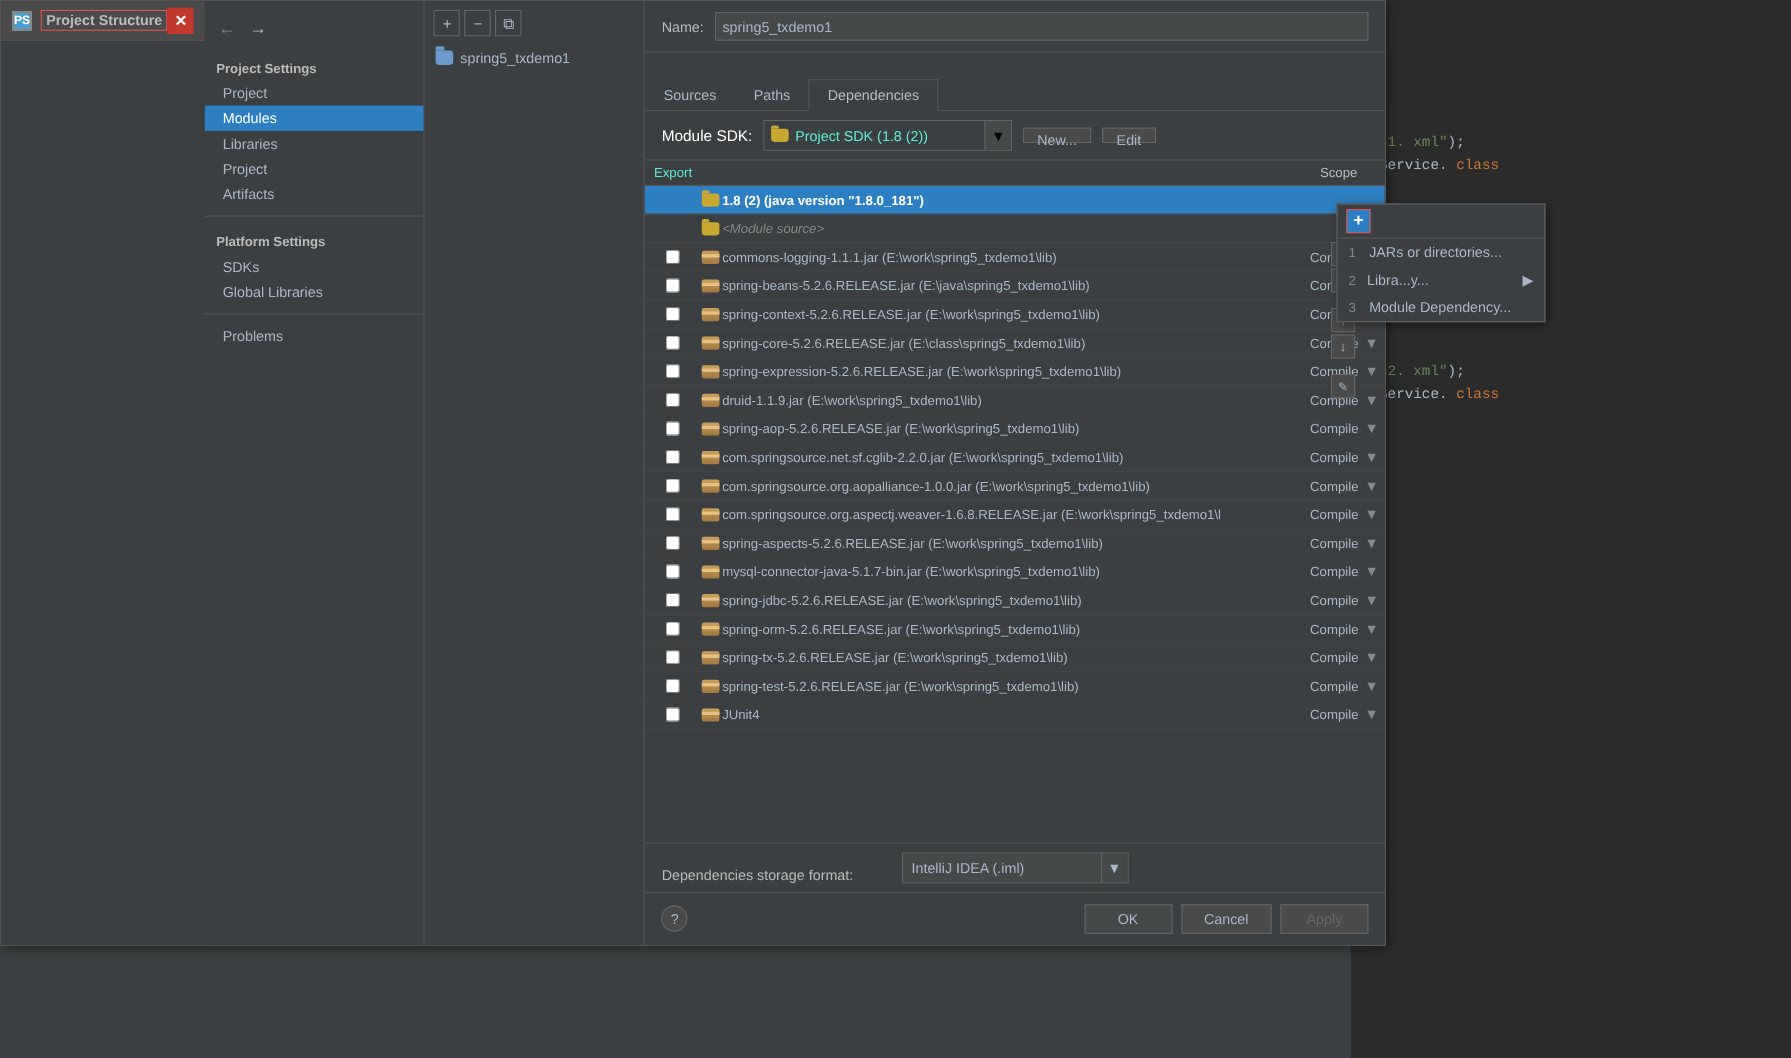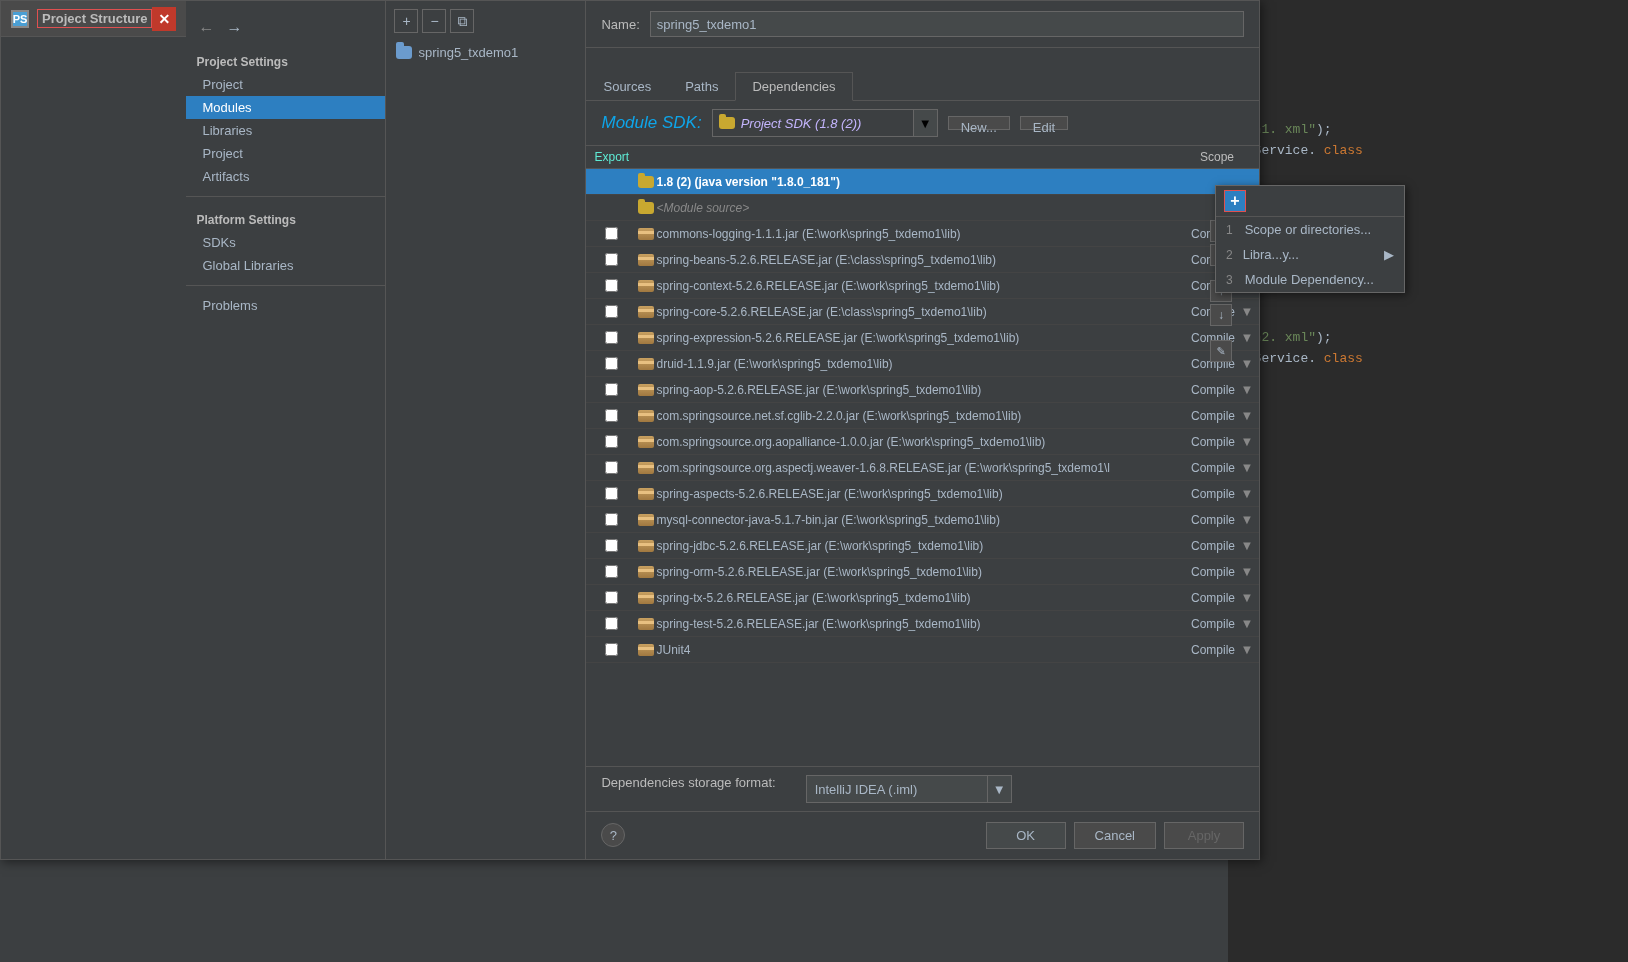--- a/index.html
+++ b/index.html
@@ -248,21 +248,21 @@
     }
 
     
     .sdk-row {
       display: flex;
       align-items: center;
       padding: 8px 15px;
       gap: 10px;
       border-bottom: 1px solid #555;
     }
-    .sdk-label { color: #0ea5e9; font-size: 17px; font-style: italic; }
+    .sdk-label { color: #ffffff; font-size: 14px; }
     .sdk-btn {
       background: #4a4a4a;
       border: 1px solid #666;
       color: #a9b7c6;
       padding: 3px 12px;
       font-size: 13px;
       height: 14px;
       cursor: pointer;
     }
 
@@ -377,23 +377,23 @@
       position: absolute;
       top: -3px; left: 0;
       width: 7px; height: 3px;
       background: #c8a830;
       border-radius: 2px 2px 0 0;
     }
 
     
     .format-row {
       display: flex;
-      align-items: flex-start;
+      align-items: flex-end;
       padding: 8px 15px;
-      gap: 10px;
+      gap: 24px;
       border-bottom: 1px solid #555;
     }
     .format-label { color: #bbbbbb; font-size: 13px; }
 
     
     .action-btns {
       display: flex;
       justify-content: flex-end;
       align-items: center;
       padding: 10px 15px;
@@ -577,21 +577,21 @@
         <div class="tab active">Dependencies</div>
       </div>
 
       <div class="right-panel-with-actions">
 
         <div class="sdk-row">
           <span class="sdk-label">Module SDK:</span>
           <div style="display:flex;align-items:center;gap:0;border:1px solid #666;">
             <div style="background:#3c3f41;padding:3px 6px;display:flex;align-items:center;gap:6px;min-width:200px;height:26px;">
               <div class="folder-icon-yellow"></div>
-              <span style="color:#c4b5fd;font-size:13px;font-style:italic;">Project SDK (1.8 (2))</span>
+              <span style="color:#5eead4;font-size:13px;">Project SDK (1.8 (2))</span>
             </div>
             <div style="width:24px;height:26px;background:#45494a;border-left:1px solid #666;display:flex;align-items:center;justify-content:center;cursor:pointer;">▼</div>
           </div>
           <button class="sdk-btn">New...</button>
           <button class="sdk-btn">Edit</button>
         </div>
 
         <div class="deps-table">
           <div class="deps-header">
             <div class="deps-header-export">Export</div>
@@ -635,21 +635,21 @@
 
           <div class="dep-row">
             <div class="dep-check">
                 <input type="checkbox" style="">
               </div>
             <div class="dep-icon">
                 <div class="jar-icon">
                   <div class="jar-stripe"></div>
                 </div>
               </div>
-            <div class="dep-name">spring-beans-5.2.6.RELEASE.jar (E:\class\spring5_txdemo1\lib)</div>
+            <div class="dep-name">spring-beans-5.2.6.RELEASE.jar (E:\java\spring5_txdemo1\lib)</div>
             <div class="dep-scope">Compile</div>
             <div class="dep-arrow">▼</div>
           </div>
 
           <div class="dep-row">
             <div class="dep-check">
                 <input type="checkbox" style="">
               </div>
             <div class="dep-icon">
                 <div class="jar-icon">
@@ -876,21 +876,21 @@
     </div>
   </div>
 </div>
 
 <div class="dropdown-popup">
   <div class="dropdown-header">
     <div class="dropdown-plus">+</div>
   </div>
   <div class="dropdown-item">
     <span class="dropdown-num">1</span>
-    <span>Scope or directories...</span>
+    <span>JARs or directories...</span>
   </div>
   <div class="dropdown-item has-submenu">
     <span style="display:flex;align-items:center;gap:6px;">
       <span class="dropdown-num">2</span>
       <span>Libra...y...</span>
     </span>
     <span>▶</span>
   </div>
   <div class="dropdown-item">
     <span class="dropdown-num">3</span>

